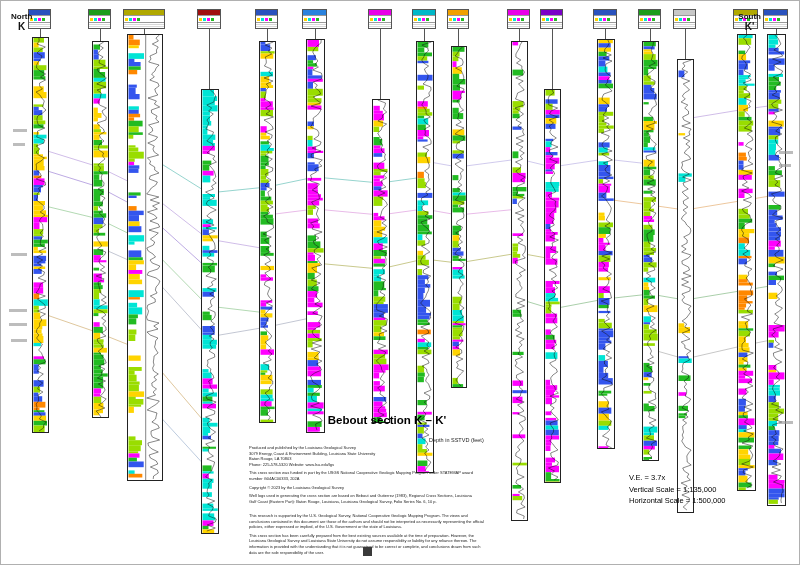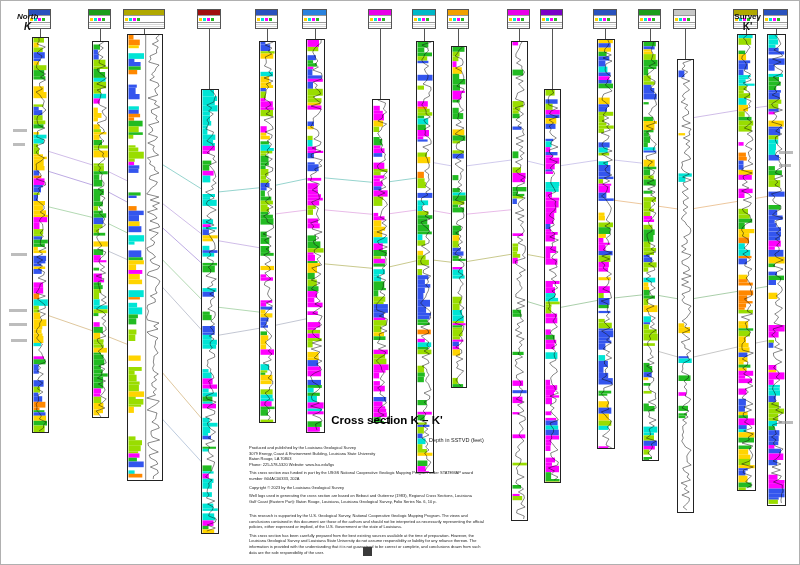--- a/index.html
+++ b/index.html
@@ -14,21 +14,21 @@
   .hd-sub{height:6px;border-top:1px solid #999;box-sizing:border-box;
           background:repeating-linear-gradient(#ffffff 0 1px,#d8d8d8 1px 2px);}
   .well-connector{position:absolute;width:1px;background:#555;z-index:1;}
   .well-track{position:absolute;border:1px solid #222;background:#fff;box-sizing:content-box;z-index:2;}
   .well-track svg{display:block;}
   .margin-mark{position:absolute;height:3px;background:#9a9a9a;opacity:.65;z-index:2;}
   
   .dir{position:absolute;top:11px;text-align:center;font-weight:bold;color:#111;z-index:6;line-height:1.15;}
   .dir .dir-word{font-size:8px;}
   .dir .dir-k{font-size:10px;}
-  .north{left:16px;font-style:italic;}
+  .north{left:10px;}
   .south{right:38px;}
   
   .title{position:absolute;left:296px;top:413px;width:180px;text-align:center;
          font-size:11.5px;font-weight:bold;color:#000;z-index:6;}
   .depth-note{position:absolute;left:428px;top:436px;font-size:5.5px;color:#222;z-index:6;}
   
   .credits1{position:absolute;left:248px;top:444px;width:228px;font-size:4px;line-height:1.4;color:#222;z-index:6;}
   .credits2{position:absolute;left:248px;top:512px;width:240px;font-size:4px;line-height:1.4;color:#222;z-index:6;}
   .credits1 p,.credits2 p{margin:0 0 3px 0;white-space:pre-line;}
   
@@ -1375,40 +1375,45 @@
       <div class="margin-mark" style="left: 778px; top: 163px; width: 12px;"></div>
       <div class="margin-mark" style="left: 778px; top: 420px; width: 14px;"></div>
     </div>
 
   <div class="dir north">
     <div class="dir-word">North</div>
     <div class="dir-k">K</div>
   </div>
 
   <div class="dir south">
-    <div class="dir-word">Survey</div>
+    <div class="dir-word">South</div>
     <div class="dir-k">K'</div>
   </div>
 
-  <div class="title">Cross section K – K'</div>
+  <div class="title">Bebout section K – K'</div>
   <div class="depth-note">Depth in SSTVD (feet)</div>
 
   <div class="credits1">
     <p>Produced and published by the Louisiana Geological Survey
 3079 Energy, Coast &amp; Environment Building, Louisiana State University
 Baton Rouge, LA 70803
 Phone: 225-578-5320   Website: www.lsu.edu/lgs</p>
     <p>This cross section was funded in part by the USGS National Cooperative Geologic Mapping Program under STATEMAP award number G04AC00333, 202A</p>
     <p>Copyright © 2023 by the Louisiana Geological Survey</p>
     <p>Well logs used in generating the cross section are based on Bebout and Gutierrez (1983), Regional Cross Sections, Louisiana Gulf Coast (Eastern Part): Baton Rouge, Louisiana, Louisiana Geological Survey, Folio Series No. 6, 10 p.</p>
   </div>
 
   <div class="credits2">
     <p>This research is supported by the U.S. Geological Survey, National Cooperative Geologic Mapping Program. The views and conclusions contained in this document are those of the authors and should not be interpreted as necessarily representing the official policies, either expressed or implied, of the U.S. Government or the state of Louisiana.</p>
     <p>This cross section has been carefully prepared from the best existing sources available at the time of preparation. However, the Louisiana Geological Survey and Louisiana State University do not assume responsibility or liability for any reliance thereon. The information is provided with the understanding that it is not guaranteed to be correct or complete, and conclusions drawn from such data are the sole responsibility of the user.</p>
   </div>
 
+  <div class="scalebox">
+    <div>V.E. = 3.7x</div>
+    <div>Vertical Scale = 1:135,000</div>
+    <div>Horizontal Scale = 1:500,000</div>
+  </div>
 
 
 
   <div class="reg-mark"></div>
 
 </div>
 
 </body></html>

